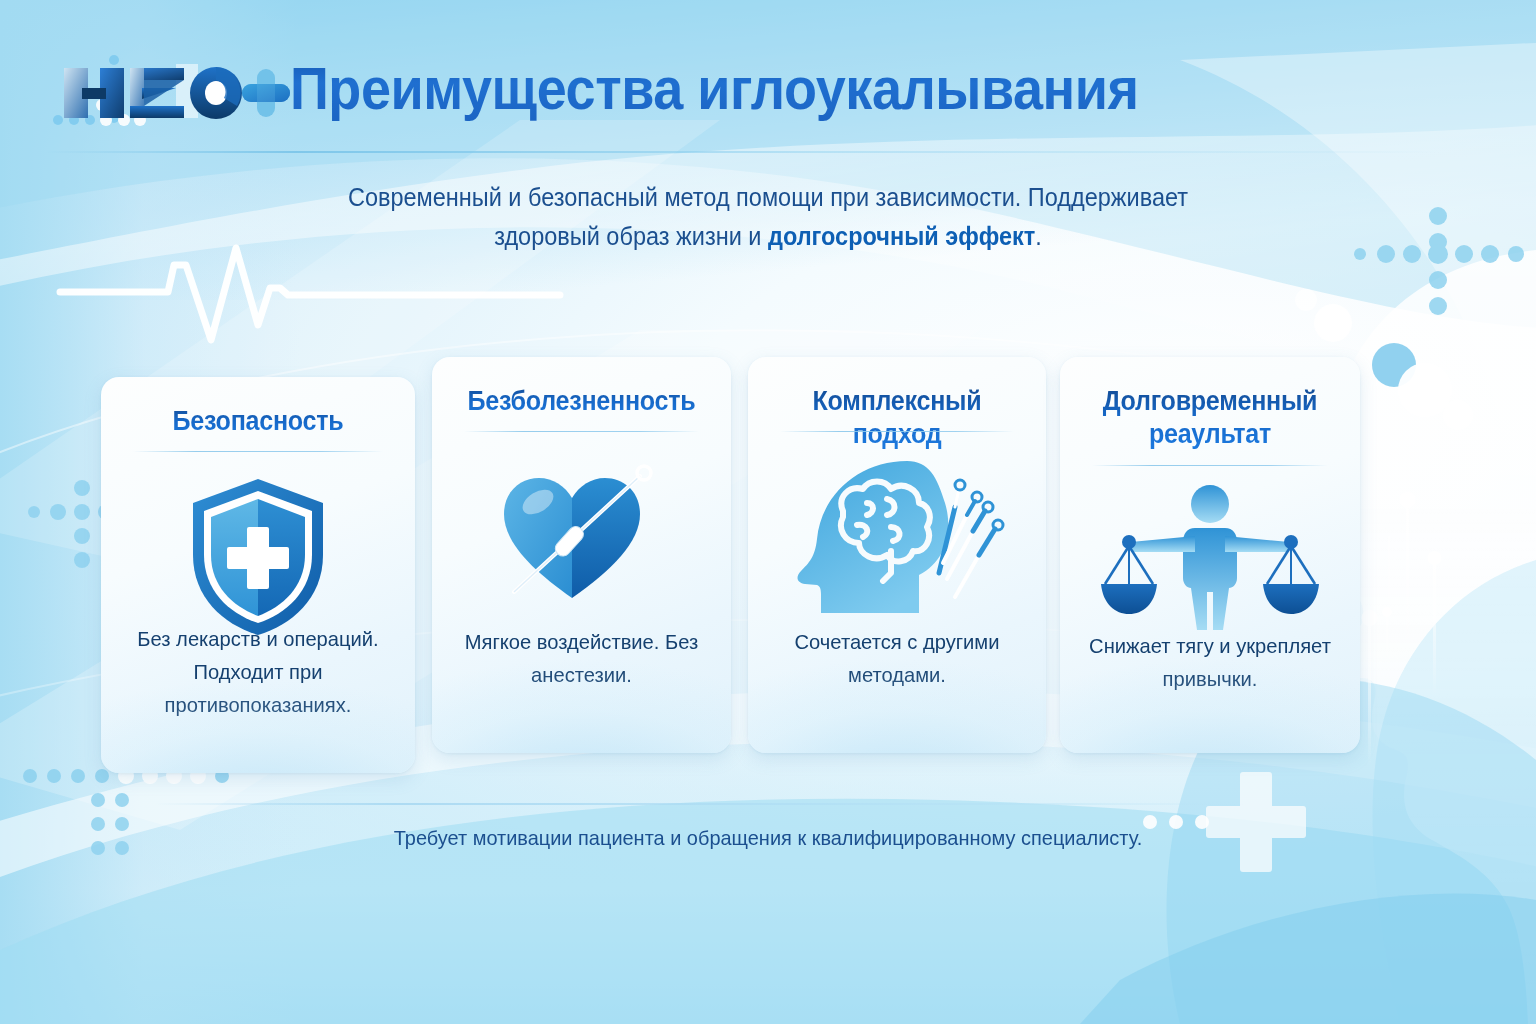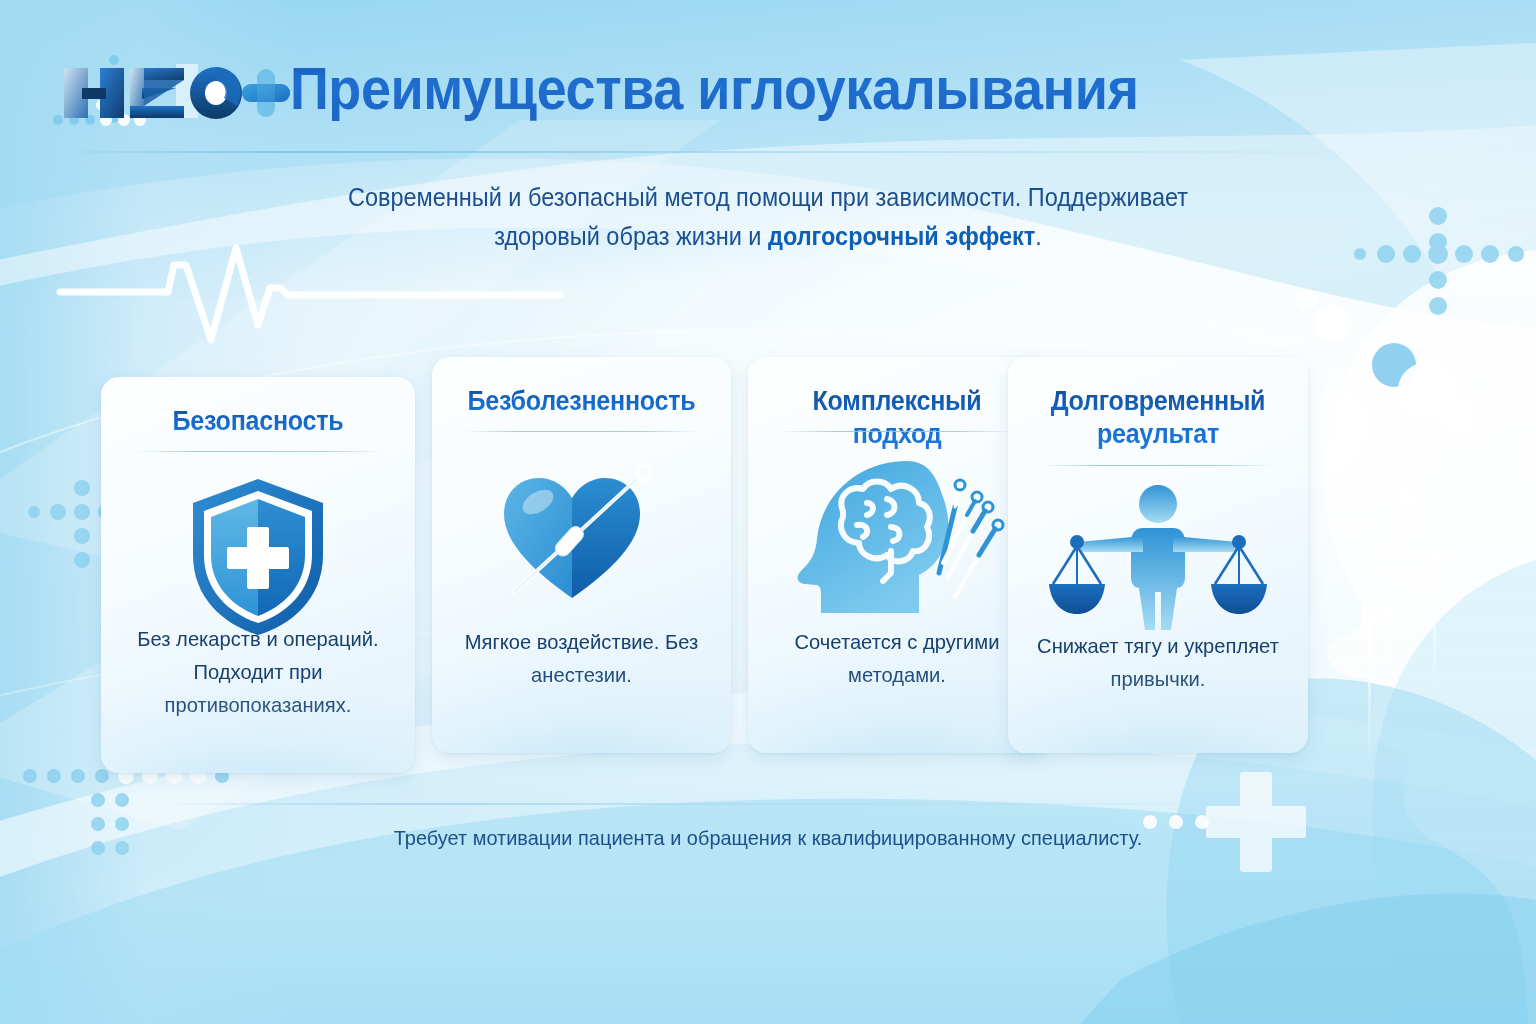--- a/index.html
+++ b/index.html
@@ -50,21 +50,21 @@
   .cards{position:absolute;left:0;top:357px;width:1536px;height:400px;}
   .card{position:absolute;top:0;border-radius:18px;
     background:linear-gradient(160deg,#fdfefe 0%,#f7fcfe 40%,#eaf6fd 72%,#e2f2fb 100%);
     box-shadow:0 6px 18px rgba(80,150,195,.16), 0 1px 3px rgba(90,160,200,.12);
     overflow:hidden;}
   .card::after{content:"";position:absolute;left:0;right:0;bottom:0;height:170px;
     background:radial-gradient(120% 100% at 50% 120%, rgba(170,220,245,.55) 0%, rgba(200,235,250,.25) 45%, rgba(255,255,255,0) 75%);}
   .card-0{left:101px;width:314px;height:396px;margin-top:20px;}
   .card-1{left:432px;width:299px;height:396px;}
   .card-2{left:748px;width:298px;height:396px;}
-  .card-3{left:1008px;width:300px;height:396px;}
+  .card-3{left:1060px;width:300px;height:396px;}
 
   .card-title{position:absolute;left:10px;right:10px;top:28px;text-align:center;
     font-size:27px;line-height:33px;font-weight:bold;letter-spacing:-0.3px;
     font-family:"Liberation Sans Narrow","Liberation Sans",sans-serif;
     transform:scaleX(0.93);
     background:linear-gradient(180deg,#134a91 0%,#1667c6 45%,#1c7ae0 100%);
     -webkit-background-clip:text;background-clip:text;color:transparent;}
   .card-rule{position:absolute;left:32px;right:32px;height:1px;top:74px;
     background:linear-gradient(90deg,rgba(160,210,238,0) 0%,rgba(140,200,235,.9) 25%,rgba(150,205,238,.9) 75%,rgba(160,210,238,0) 100%);}
   .card-3 .card-rule{top:108px;}

